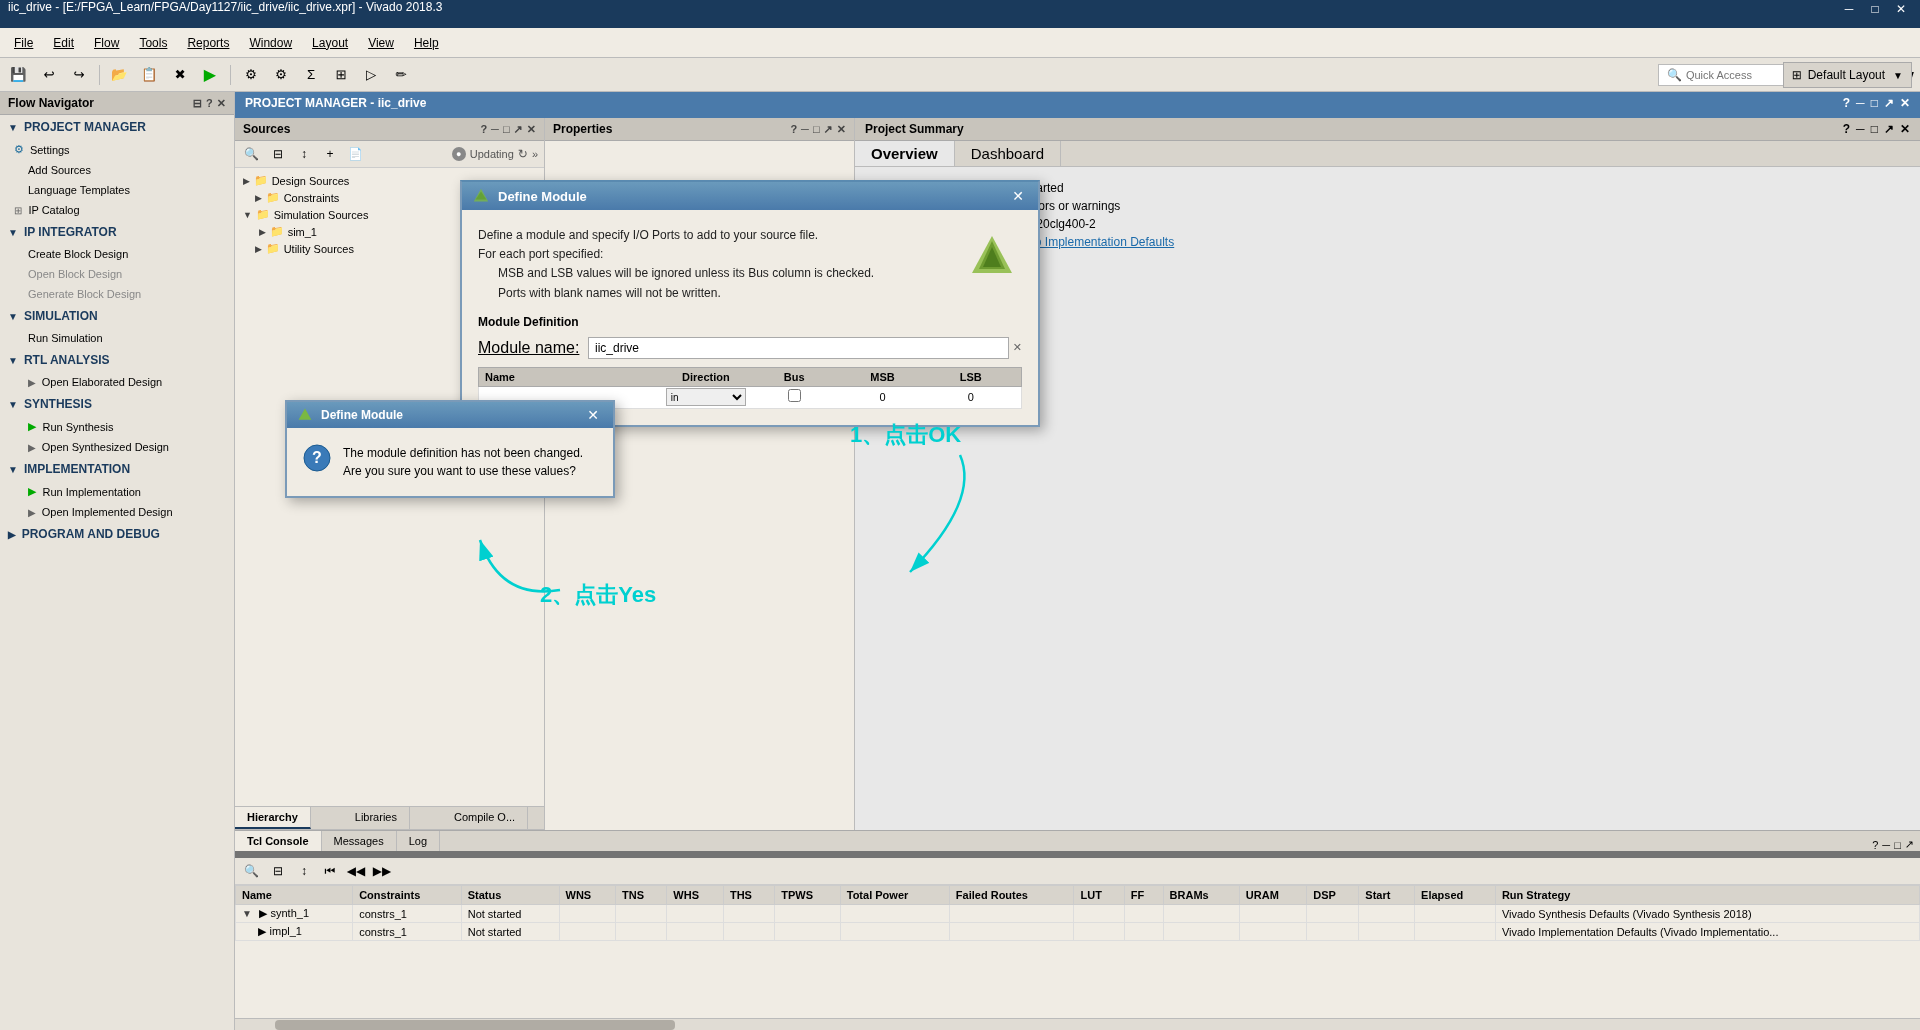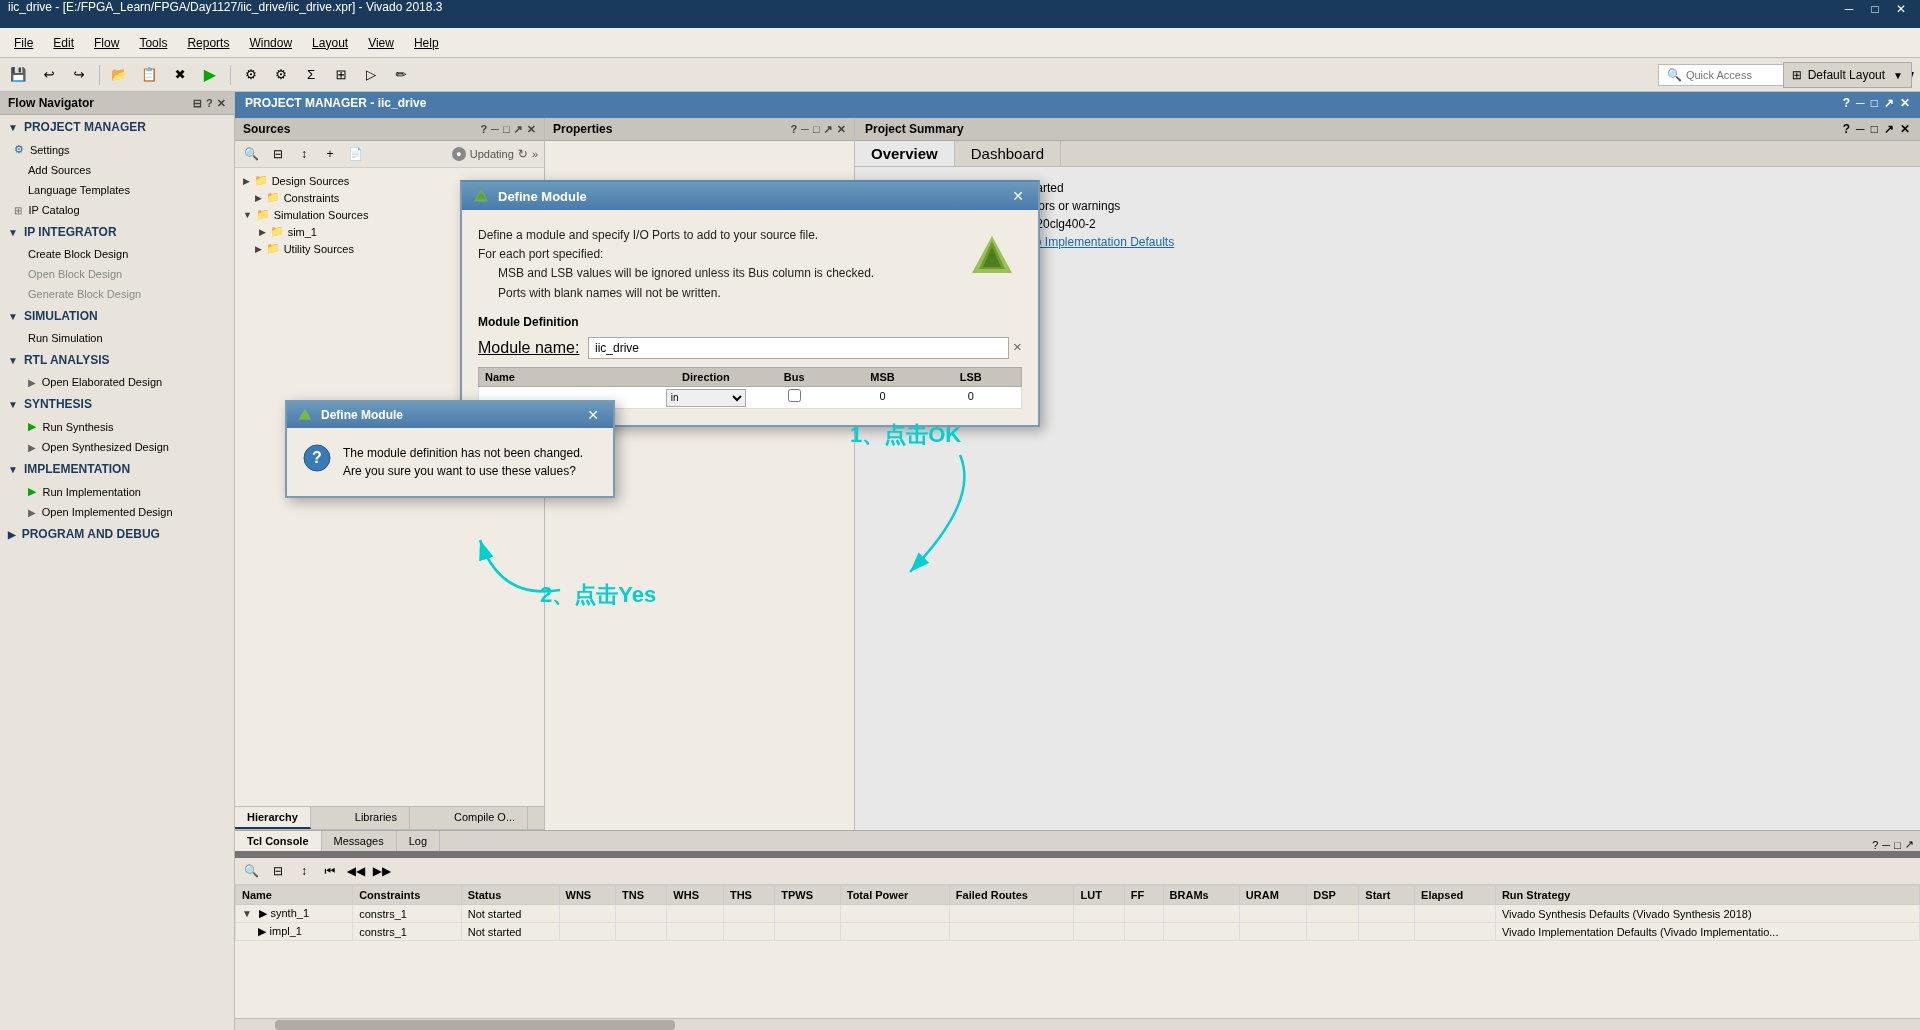--- a/index.html
+++ b/index.html
@@ -220,21 +220,21 @@
     }
     .form-clear { margin-left: 4px; cursor: pointer; font-size: 11px; color: #666; }
 
     .port-table-header {
       display: flex; align-items: center; background: #c8c4bc;
       border: 1px solid #aaa; padding: 3px 6px; font-size: 11px; font-weight: bold;
     }
     .port-table-col { flex: 1; text-align: center; }
     .port-table-col.name { flex: 2; text-align: left; }
     .port-row {
-      display: flex; align-items: flex-start; border: 1px solid #ddd;
+      display: flex; align-items: center; border: 1px solid #ddd;
       border-top: none; padding: 2px 6px; background: white; height: 22px;
     }
     .port-cell { flex: 1; text-align: center; }
     .port-cell.name { flex: 2; }
     .port-select {
       width: 80px; height: 18px; font-size: 10px; border: 1px solid #aaa;
     }
     .port-checkbox { cursor: pointer; }
     .port-num { width: 40px; text-align: center; font-size: 11px; }
 

